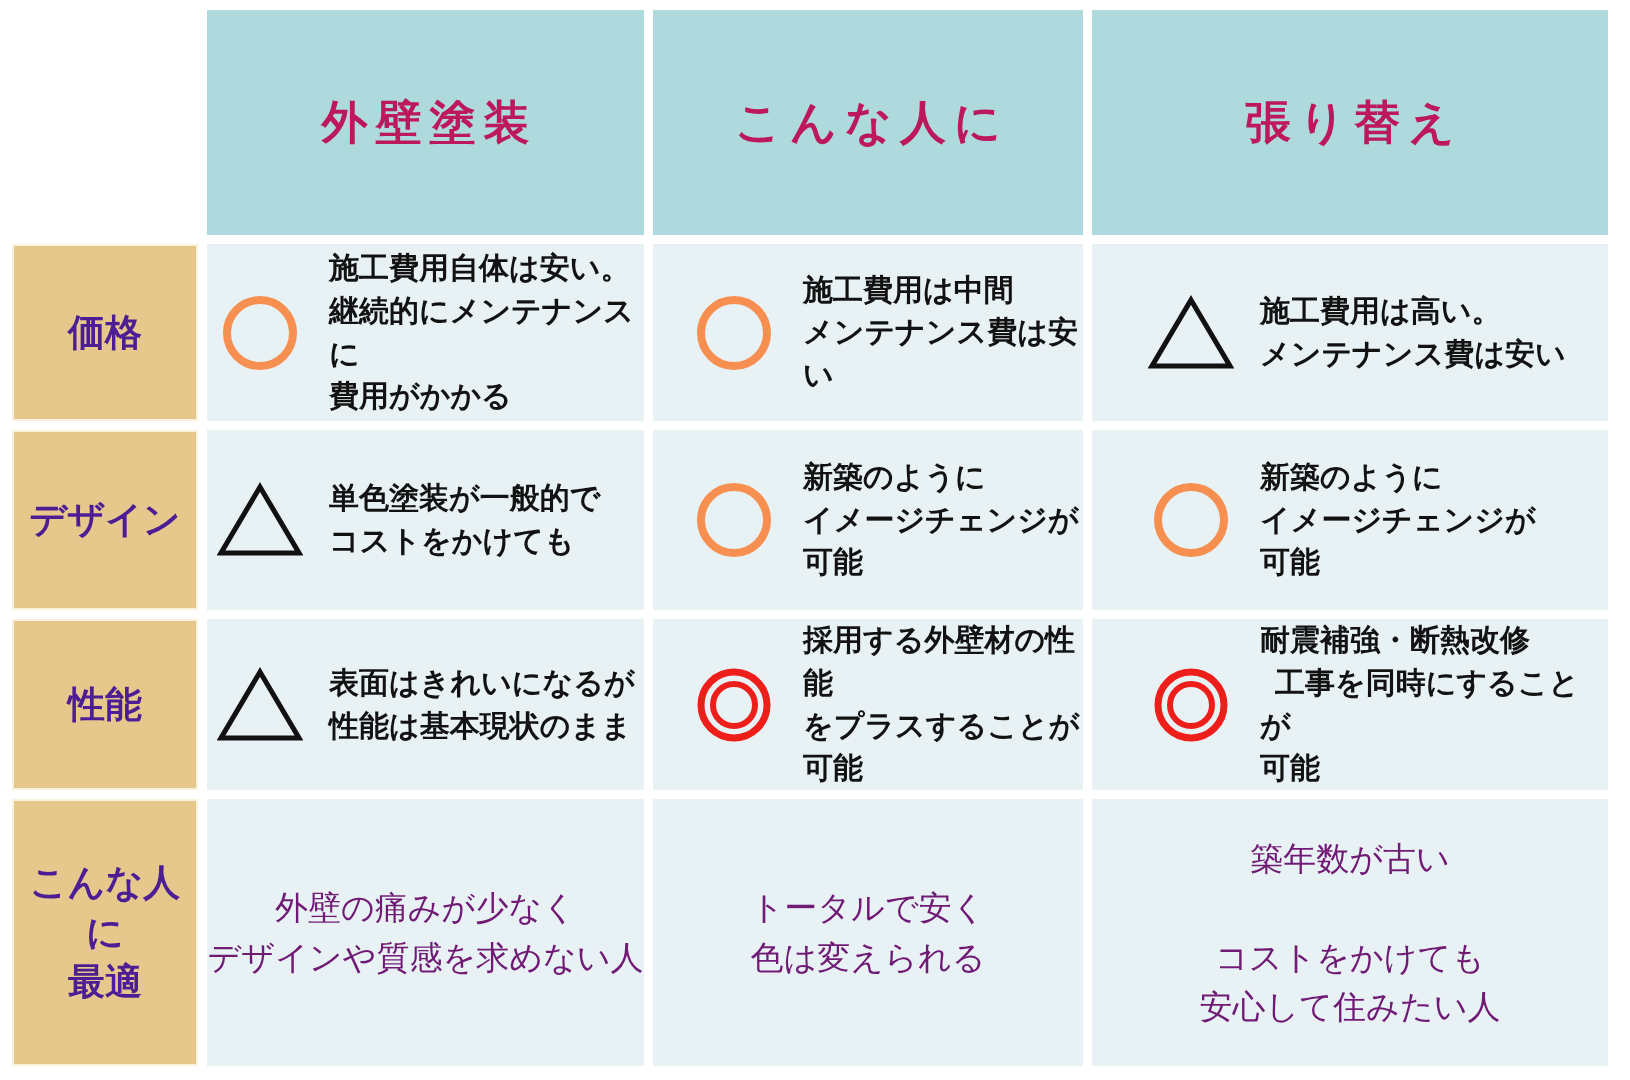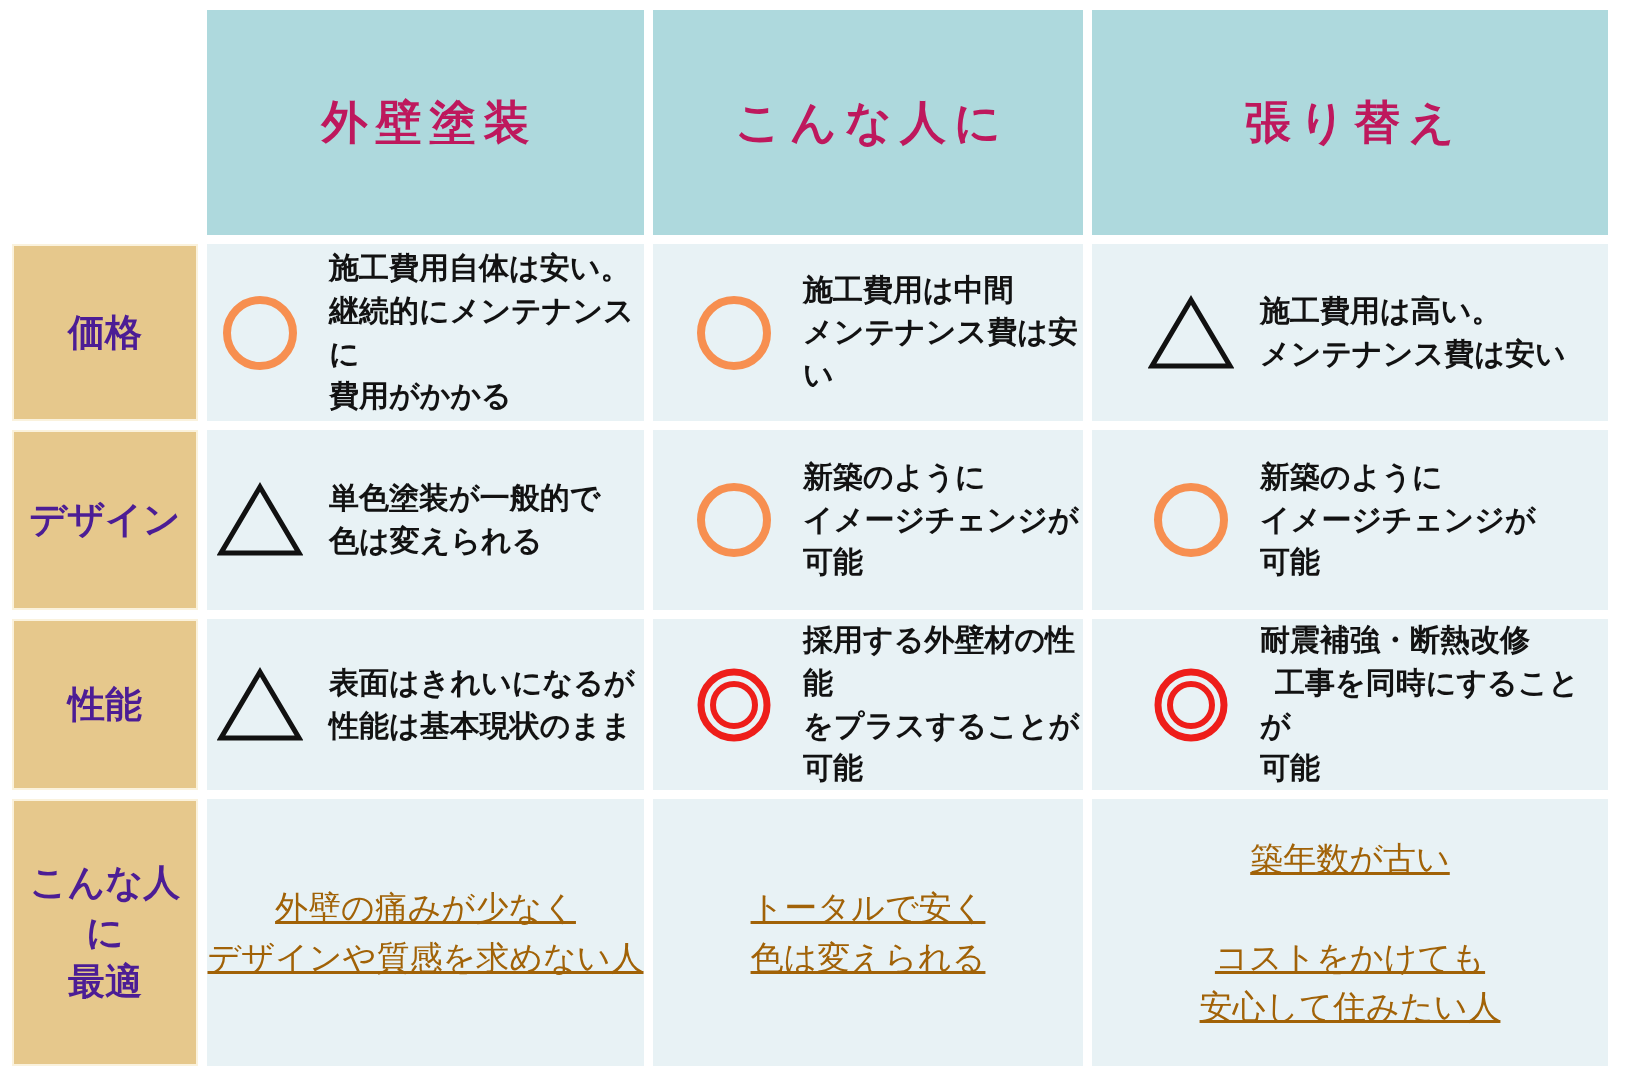--- a/index.html
+++ b/index.html
@@ -78,22 +78,21 @@
   .cell.c3 { padding-left: 56px; }
   .cell.plain {
     justify-content: center;
     padding-left: 0;
   }
   .cell.plain .cell-text {
     font-weight: 400;
     font-size: 33px;
     line-height: 1.5;
     text-align: center;
-    color: #a16207;
-    text-decoration: underline;
+    color: #701a75;
   }
 </style>
 </head>
 <body>
 
 <div class="table">
 
   <div class="corner"></div>
   <div class="col-header">
     <span>外壁塗装</span>
@@ -136,21 +135,21 @@
   </div>
 
   <div class="row-header">デザイン</div>
   <div class="cell c1">
     <span class="symbol">
         <svg viewBox="0 0 86 78">
           <path d="M43 6 L82 72 L4 72 Z" fill="none" stroke="#111111" stroke-width="5"></path>
         </svg>
       </span>
     <div class="cell-text">単色塗装が一般的で
-色は変えられる</div>
+コストをかけても</div>
   </div>
   <div class="cell c2">
     <span class="symbol">
         <svg viewBox="0 0 86 78">
           <circle cx="43" cy="39" r="33" fill="none" stroke="#f78f50" stroke-width="8"></circle>
         </svg>
       </span>
     <div class="cell-text">新築のように
 イメージチェンジが
 可能</div>

